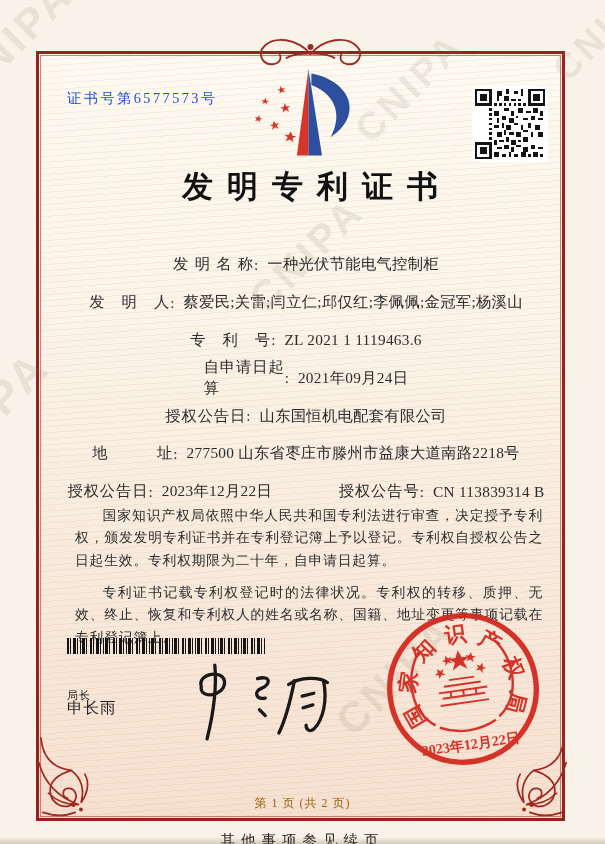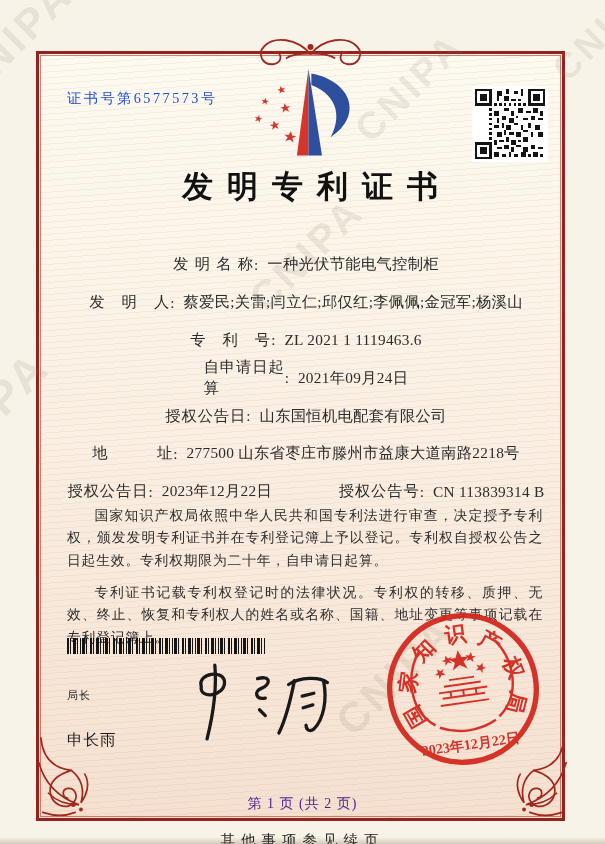--- a/index.html
+++ b/index.html
@@ -42,39 +42,39 @@
   }
   .fields{position:absolute;left:67px;top:246px;width:478px;}
   .field-row{height:37.8px;display:flex;align-items:center;font-size:15.3px;color:#2b2b2b;justify-content:center;}
   .f-label{display:inline-block;width:80px;text-align:justify;text-align-last:justify;flex:none;}
   .f-label2{display:inline-block;width:80px;text-align:justify;text-align-last:justify;flex:none;margin-left:24px;}
   .f-colon{flex:none;margin:0 9px 0 1px;}
   .f-value{white-space:nowrap;letter-spacing:0.3px;}
   .f-value.fixed{width:153px;flex:none;}
   .paras{position:absolute;left:67px;top:505px;width:476px;}
   .paras p{
-    margin:0 0 10px 0;font-size:13.8px;line-height:1.62;letter-spacing:0.8px;
+    margin:0 0 10px 8px;font-size:13.8px;line-height:1.62;letter-spacing:0.8px;
     text-align:justify;text-indent:2em;color:#2e2e2e;
   }
   .barcode{
     position:absolute;left:67px;top:638px;width:198px;height:16px;
     background-image:repeating-linear-gradient(90deg,
       #141414 0 2px, transparent 2px 3px,
       #141414 3px 4px, transparent 4px 6px,
       #141414 6px 9px, transparent 9px 10px,
       #141414 10px 11px, transparent 11px 13px,
       #141414 13px 14px, transparent 14px 15px,
       #141414 15px 18px, transparent 18px 19px,
       #141414 19px 20px, transparent 20px 23px);
   }
   .sig-role{position:absolute;left:67px;top:688px;font-size:11px;color:#1c1c1c;letter-spacing:1px;}
-  .sig-name{position:absolute;left:67px;top:730px;font-size:15.5px;color:#1c1c1c;letter-spacing:1px;}
+  .sig-name{position:absolute;left:67px;top:698px;font-size:15.5px;color:#1c1c1c;letter-spacing:1px;}
   .sig-hand{position:absolute;left:176px;top:655px;width:165px;height:92px;}
   .seal{position:absolute;left:380px;top:606px;width:166px;height:166px;transform:rotate(-8deg);opacity:0.93;}
-  .page-info{position:absolute;left:0;right:0;top:795px;text-align:center;font-size:14px;color:#4c1d95;letter-spacing:1px;}
+  .page-info{position:absolute;left:0;right:0;top:795px;text-align:center;font-size:12px;color:#a16207;letter-spacing:1px;}
   .footer-note{position:absolute;left:0;right:0;top:831px;text-align:center;font-size:14.5px;letter-spacing:6px;color:#222;}
   .bottom-edge{position:absolute;left:0;right:0;bottom:0;height:7px;z-index:5;
     background:linear-gradient(to bottom,rgba(0,0,0,0),rgba(118,92,66,0.28));}
   .ornament{position:absolute;z-index:4;}
 </style>
 </head>
 <body>
 
 <div class="canvas">
 

